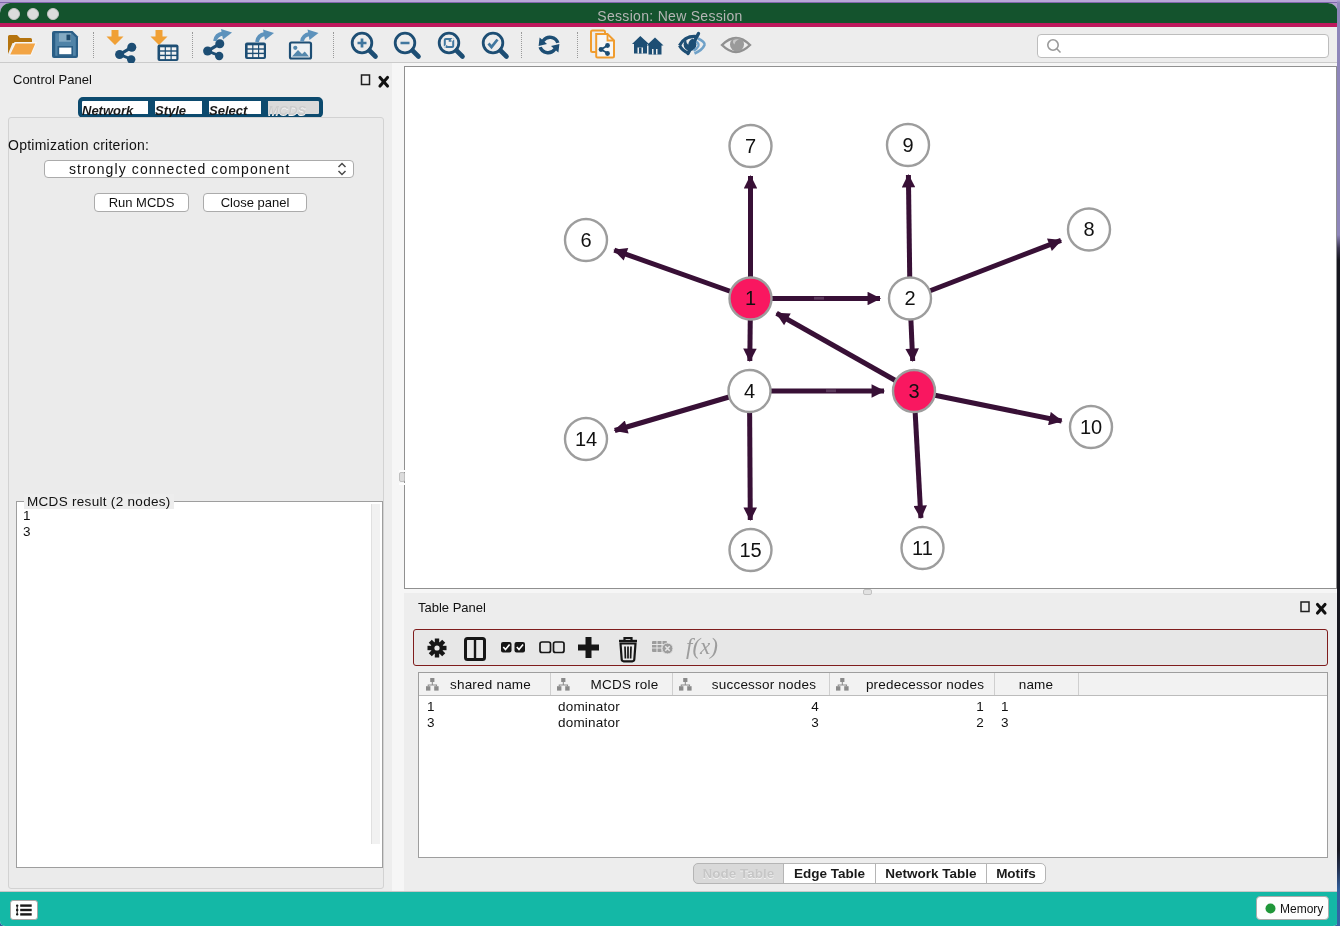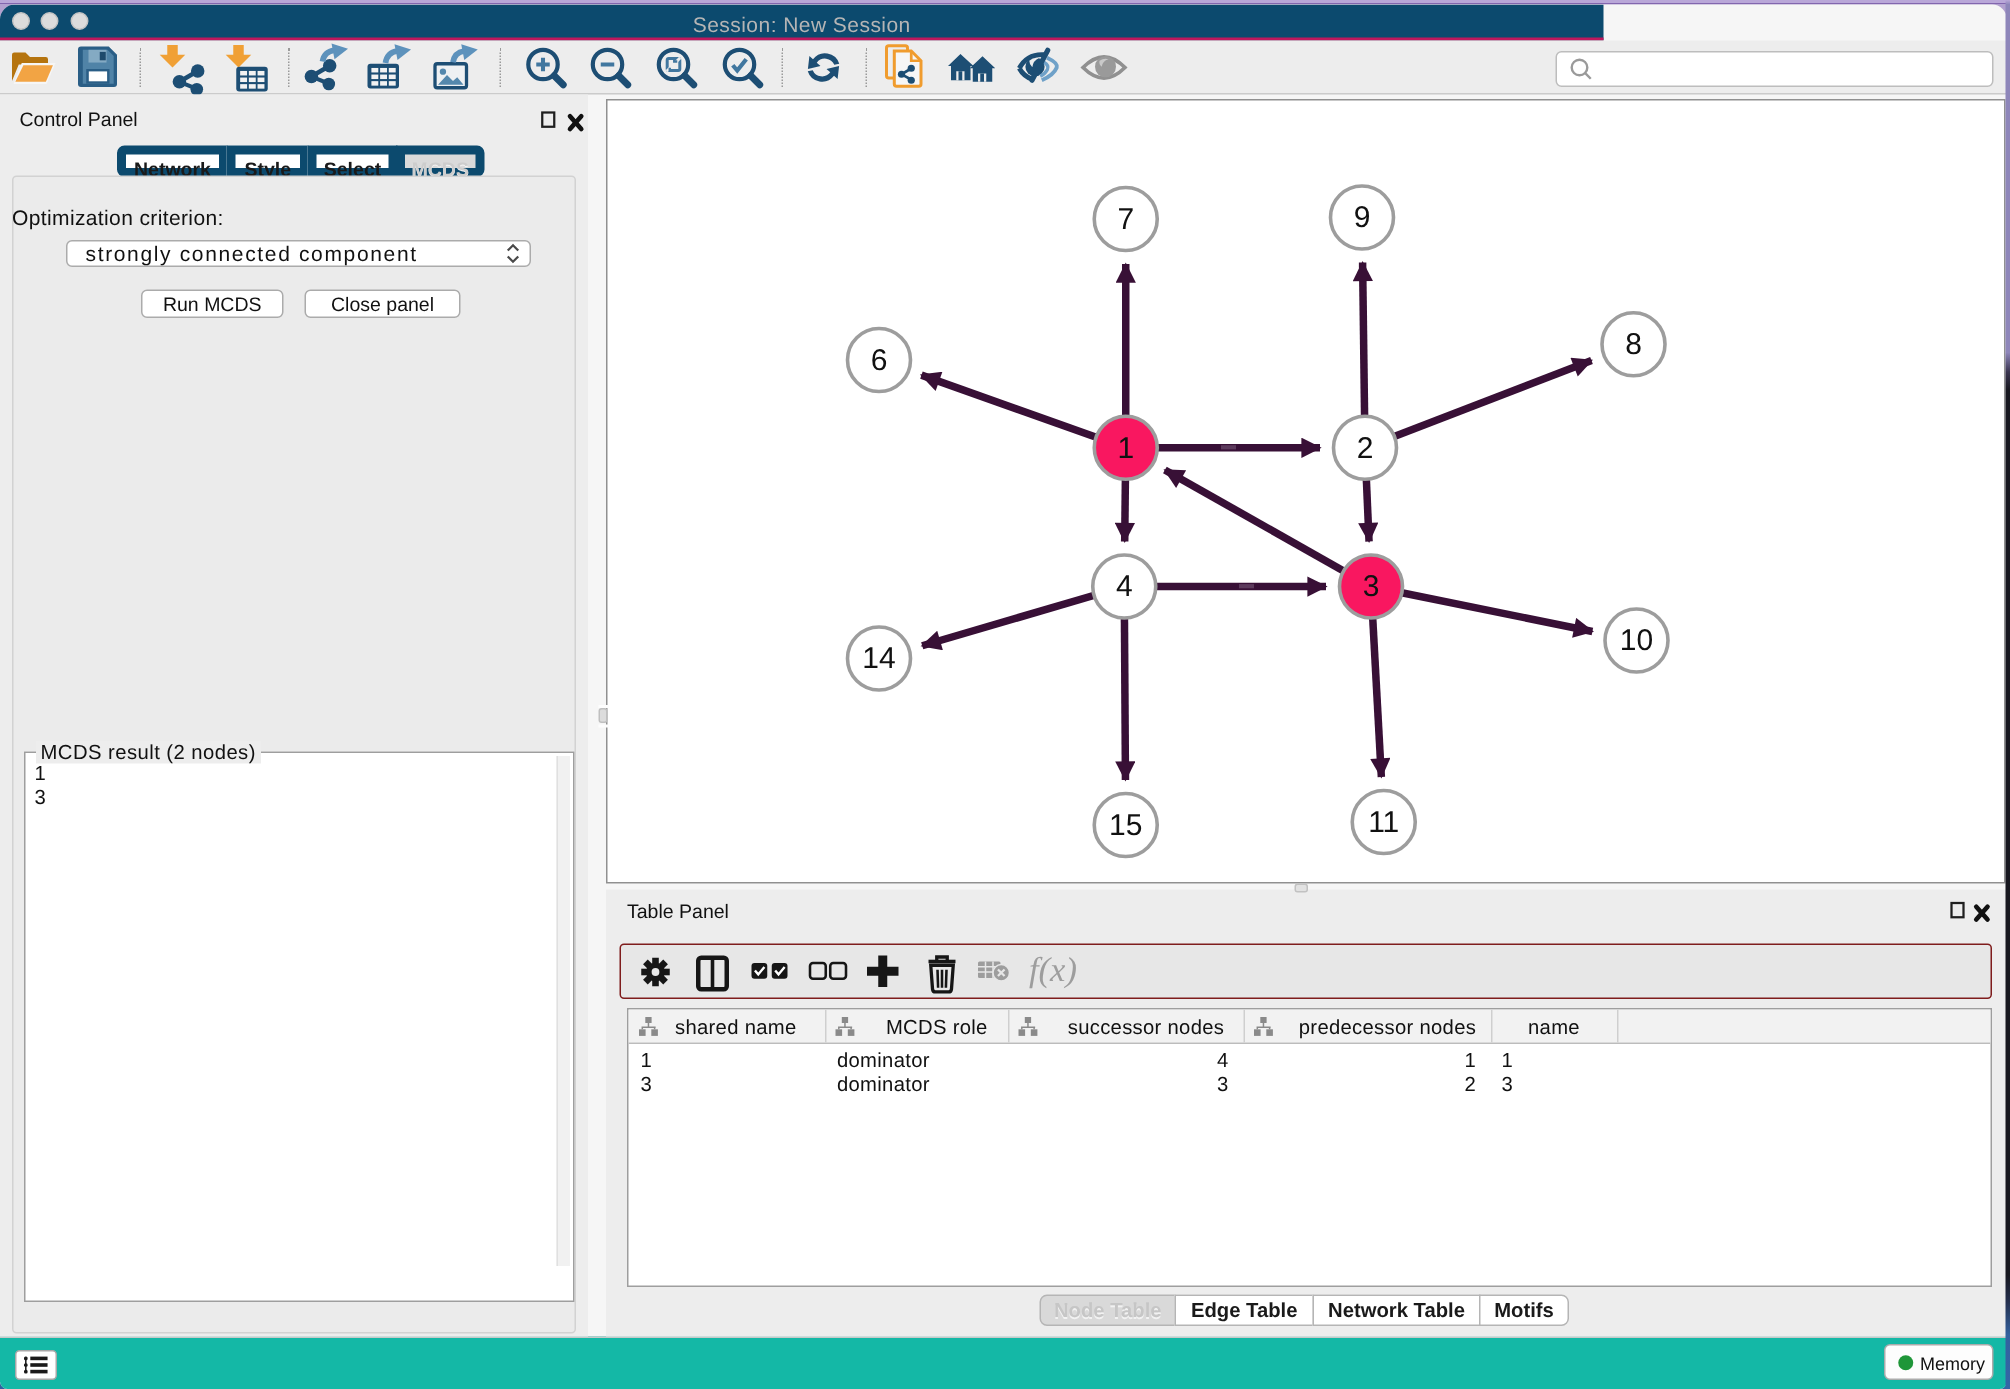--- a/index.html
+++ b/index.html
@@ -5,40 +5,40 @@
   * { margin:0; padding:0; box-sizing:border-box; }
   html,body { width:1340px; height:926px; overflow:hidden; }
   body { font-family:"Liberation Sans", sans-serif; position:relative; background:#ededed; }
   .abs { position:absolute; }
   
   #purple { left:0; top:0; width:1340px; height:14px;
     background:linear-gradient(#b9a7d8 0px, #b9a7d8 2px, #8266ae 2px, #8266ae 3px, #b2a0cf 3px); }
   #appwin { left:0; top:3px; width:1338px; height:923px; background:#f6f6f6;
     border-radius:10px 10px 5px 5px; overflow:hidden; }
   
-  #titlebar { left:0; top:0; width:1069px; height:24px; background:#0c4a6e; border-bottom:2px solid #be185d; }
+  #titlebar { left:0; top:0; width:1340px; height:24px; background:#14532d; border-bottom:4px solid #be185d; }
   .tl { position:absolute; top:5px; width:12px; height:12px; border-radius:50%;
         background:#dcdcdc; border:1px solid #c3c3c3; }
   #apptitle { width:100%; text-align:center; top:5px; font-size:14px; letter-spacing:0.3px; color:#b5b5b5; }
   
   #toolbar { left:0; top:24px; width:1340px; height:36px; background:#ededed; border-bottom:1px solid #cbcbcb; }
   .tsep { position:absolute; top:5px; height:26px; width:0px; border-left:1px dotted #9a9a9a; }
   #searchbox { position:absolute; left:1037px; top:7px; width:292px; height:24px; background:#fff;
      border:1px solid #bdbdbd; border-radius:4px; }
   
   #cpanel { left:0; top:63px; width:392px; height:828px; background:#ededed; }
   #cpanel .hdr { position:absolute; left:13px; top:9px; font-size:13px; color:#111; }
-  .tab { position:absolute; top:34px; height:21px; background:#fff; border:6px solid #0c4a6e;
-     font-size:13px; font-weight:bold; color:#1a1a1a; text-align:center; line-height:20px; }
+  .tab { position:absolute; top:34px; height:21px; background:#fff; border:4px solid #0c4a6e;
+     font-size:13px; font-weight:bold; color:#1a1a1a; line-height:20px;font-style:italic; }
   .tabsel { background:#dadada; color:#cdcdcd; text-shadow:0 1px 0 #f5f5f5; border-radius:0 5px 5px 0; }
   #tabpane { position:absolute; left:8px; top:54px; width:376px; height:772px;
      border:1px solid #d2d2d2; border-radius:3px; background:#ebebeb; }
   #optlabel { position:absolute; left:8px; top:74px; width:392px; font-size:14px; letter-spacing:0.25px; color:#111; }
   #combo { position:absolute; left:44px; top:97px; width:310px; height:18px; background:#fff;
-     border:1px solid #ababab; border-radius:4px; font-size:14px; letter-spacing:1.1px; color:#111; line-height:16px; padding-left:12px; }
+     border:1px solid #ababab; border-radius:4px; font-size:14px; letter-spacing:1.1px; color:#111; line-height:16px; padding-left:24px; }
   .btn { position:absolute; top:130px; height:19px; background:#ffffff; border:1px solid #ababab;
      border-radius:4px; font-size:13px; color:#111; text-align:center; line-height:17px; }
   #mcdsbox { position:absolute; left:16px; top:438px; width:367px; height:367px;
      border:1px solid #9e9e9e; background:#fff; }
   #mcdslegend { position:absolute; left:24px; top:431px; background:#ededed; padding:0 3px;
      font-size:13.5px; letter-spacing:0.3px; color:#111; }
   #mcdstext { position:absolute; left:6px; top:6px; font-family:sans-serif; font-size:13.5px; color:#111; line-height:16px; }
   #mcdsscroll { position:absolute; right:2px; top:2px; width:9px; height:340px; background:#f1f1f1;
      border-left:1px solid #e0e0e0; }
   

